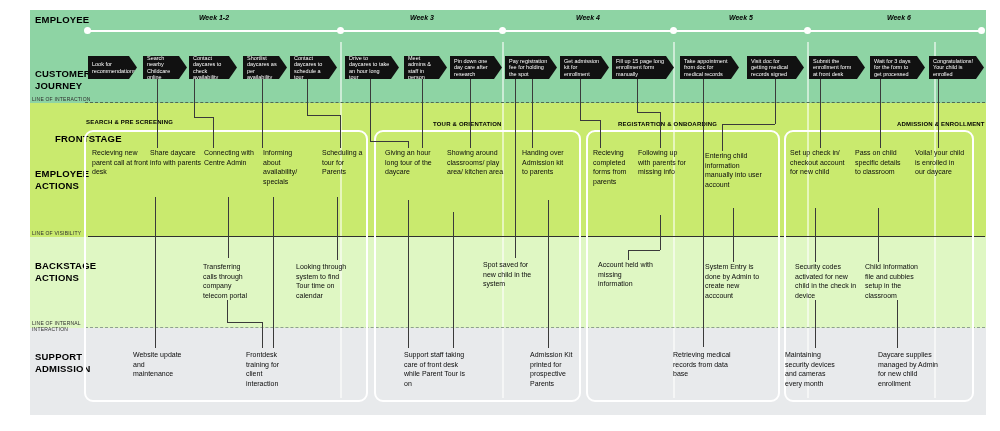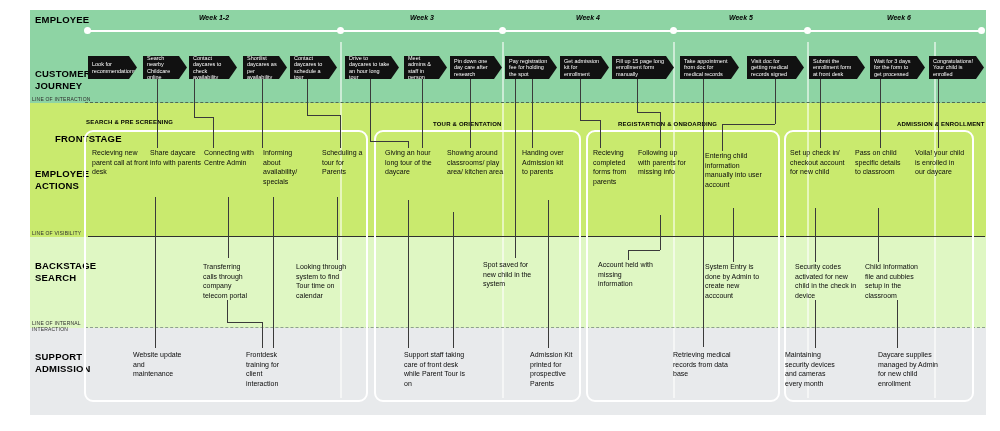--- a/index.html
+++ b/index.html
@@ -42,21 +42,21 @@
   <div class="weekdiv" style="left:807px;top:42px;height:356px;"></div>
   <div class="weekdiv" style="left:934px;top:42px;height:356px;"></div>
 
   <div class="rowlabel" style="left:35px;top:14px;">EMPLOYEE</div>
   <div class="rowlabel" style="left:35px;top:68px;">CUSTOMER
 JOURNEY</div>
   <div class="rowlabel" style="left:35px;top:133px;margin-left:20px;">FRONTSTAGE</div>
   <div class="rowlabel" style="left:35px;top:168px;">EMPLOYEE
 ACTIONS</div>
   <div class="rowlabel" style="left:35px;top:260px;">BACKSTAGE
-SEARCH</div>
+ACTIONS</div>
   <div class="rowlabel" style="left:35px;top:351px;">SUPPORT
 ADMISSION</div>
 
   <div class="linelabel" style="left:32px;top:96px;">LINE OF INTERACTION</div>
   <div class="sep" style="left:85px;top:102px;width:900px;border-top:1px dashed #4f6b55;"></div>
   <div class="linelabel" style="left:32px;top:230px;">LINE OF VISIBILITY</div>
   <div class="sep" style="left:88px;top:236px;width:897px;border-top:1px solid #2f2f2f;"></div>
   <div class="linelabel" style="left:32px;top:320px;">LINE OF INTERNAL
 INTERACTION</div>
   <div class="sep" style="left:85px;top:327px;width:900px;border-top:1px dashed #8fa08f;"></div>

